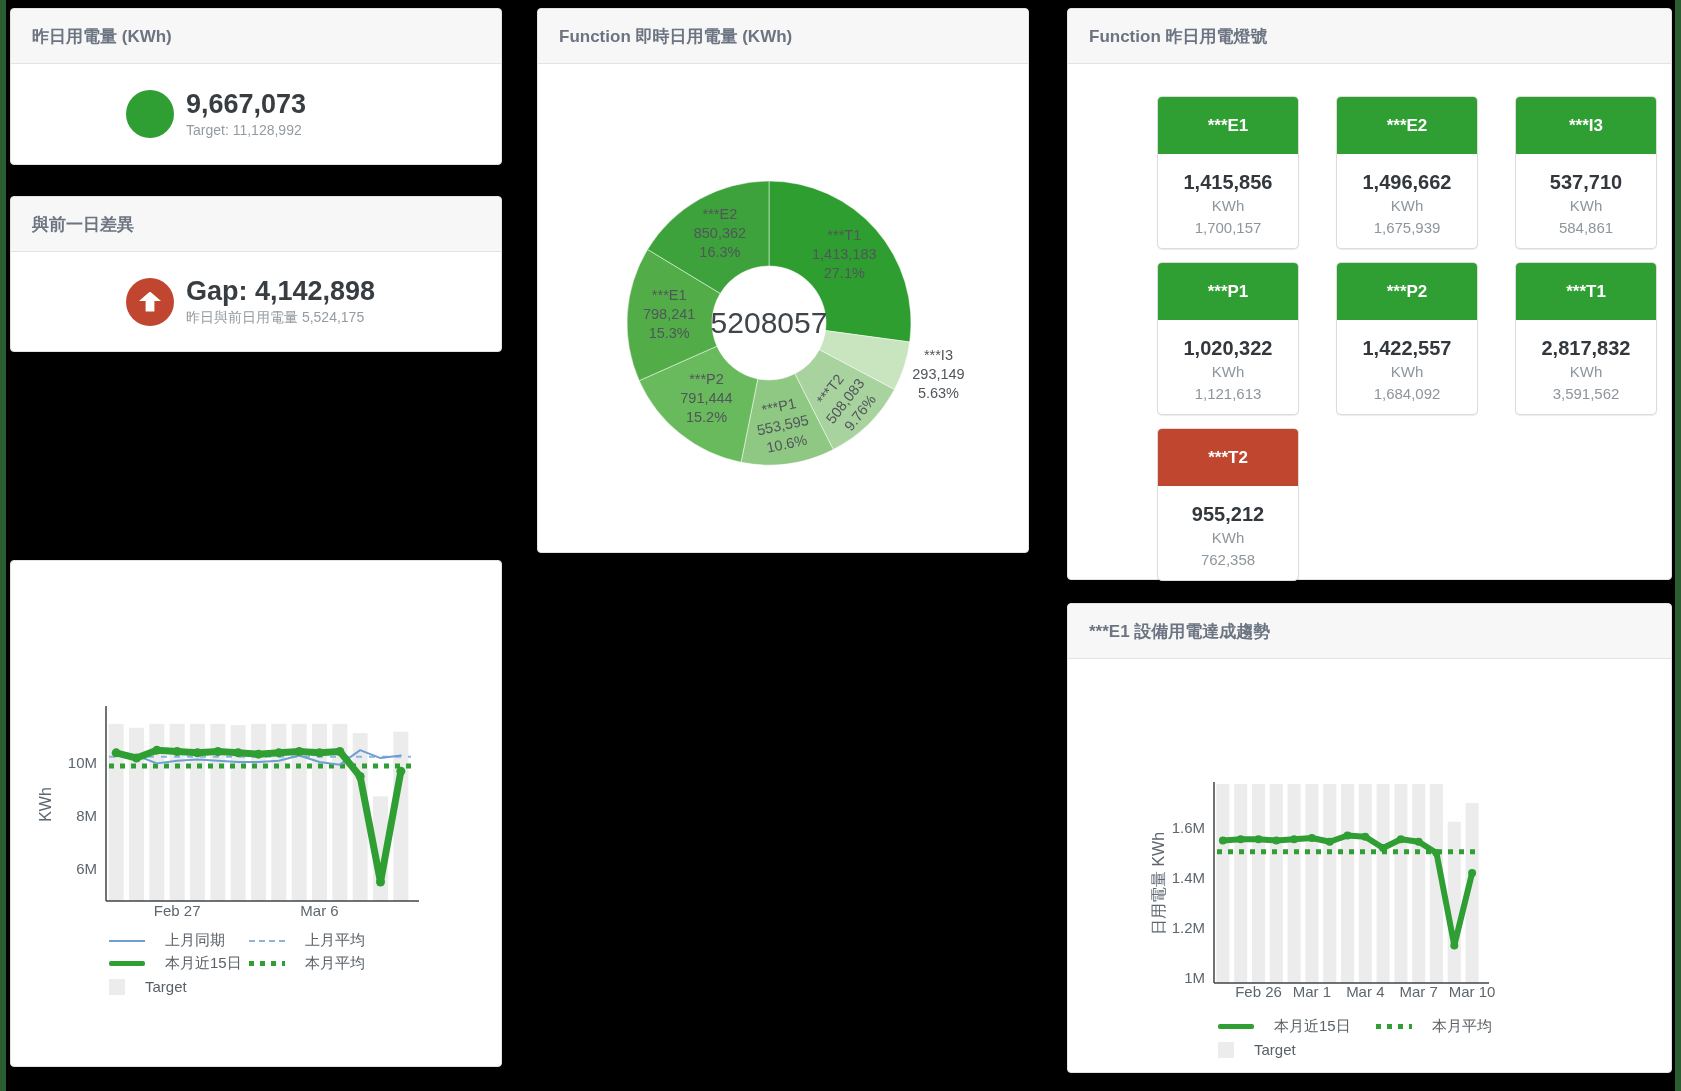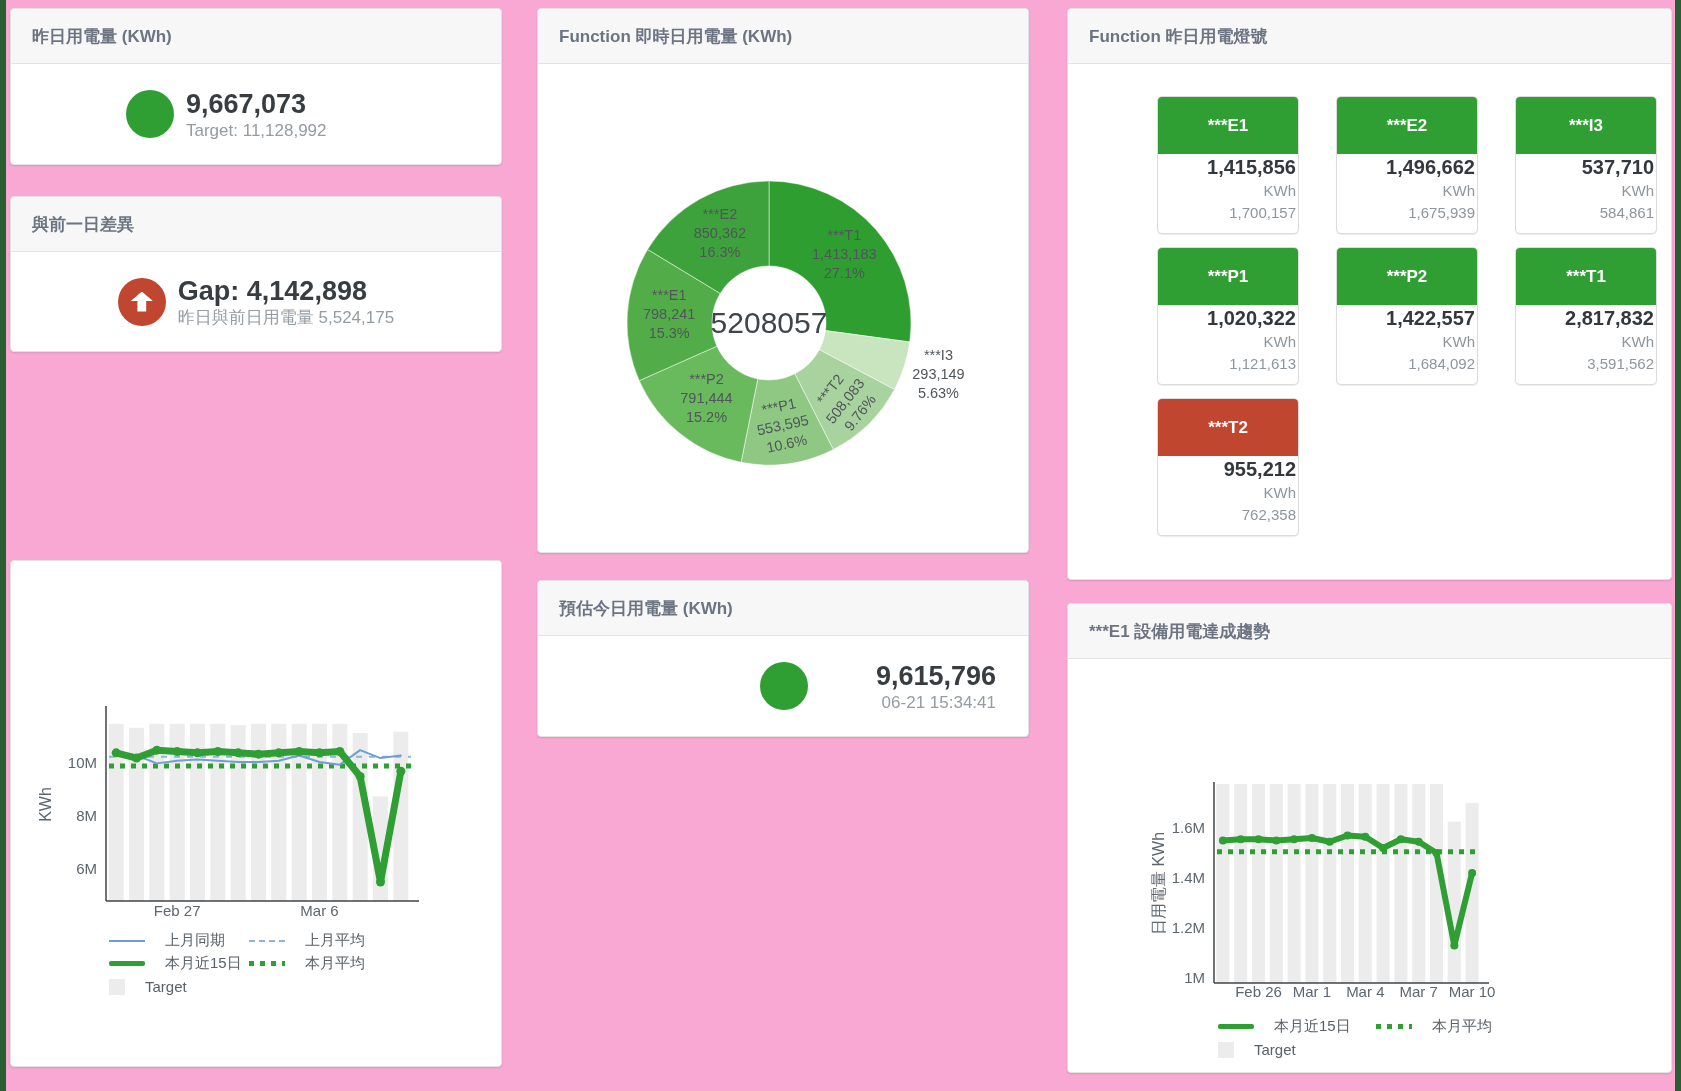--- a/index.html
+++ b/index.html
@@ -1,17 +1,17 @@
 <!DOCTYPE html>
 <html><head>
 <meta charset="utf-8">
 <style>
   html,body{margin:0;padding:0;}
   body{font-family:"Liberation Sans","DejaVu Sans",sans-serif;background:#ebebec;}
-  .page{position:relative;width:1681px;height:1091px;background:#f9a8d4;overflow:hidden;}
+  .page{position:relative;width:1681px;height:1091px;background:#000000;overflow:hidden;}
   .edge-strip{position:absolute;top:0;bottom:0;width:6px;background:#2b5d33;}
   .edge-strip.left{left:0;}
   .edge-strip.right{right:0;}
   .card{position:absolute;background:#fff;border:1px solid #e2e2e3;border-radius:4px;
         box-shadow:0 1px 2px rgba(0,0,0,.12);box-sizing:border-box;}
   .card-header{height:55px;background:#f7f7f8;border-bottom:1px solid #e3e3e4;
         border-radius:4px 4px 0 0;display:flex;align-items:center;padding:0 21px;
         font-weight:bold;font-size:17px;color:#6b7480;box-sizing:border-box;}
   .card-body{position:relative;height:calc(100% - 55px);}
   
@@ -20,35 +20,35 @@
   #c-month{left:10px;top:378px;width:492px;height:156px;}
   #c-compare{left:10px;top:560px;width:492px;height:507px;}
   #c-donut{left:537px;top:8px;width:492px;height:545px;}
   #c-estimate{left:537px;top:580px;width:492px;height:157px;}
   #c-lights{left:1067px;top:8px;width:605px;height:572px;}
   #c-trend{left:1067px;top:603px;width:605px;height:470px;}
   
   .stat{display:flex;align-items:center;justify-content:center;gap:12px;}
   .stat-text{min-width:200px;}
   .stat-value{font-size:27px;font-weight:bold;color:#383d42;line-height:32px;}
-  .stat-sub{font-size:17px;color:#949ba1;line-height:21px;margin-top:0;}
+  .stat-sub{font-size:14px;color:#949ba1;line-height:21px;margin-top:0;}
   #c-estimate .stat{justify-content:flex-end;padding-right:32px;gap:18px;}
   #c-estimate .stat-text{min-width:170px;text-align:right;}
   .ind{position:relative;width:48px;height:48px;border-radius:50%;flex:0 0 48px;}
   .ind .arrow{position:absolute;left:13px;top:14px;width:22px;height:20px;background:#fff;
       clip-path:polygon(50% 0%,100% 48%,70% 48%,70% 100%,30% 100%,30% 48%,0% 48%);}
   .ind .arrow.down{transform:rotate(180deg);}
   
   .tiles{display:grid;grid-template-columns:repeat(3,140px);column-gap:39px;row-gap:13px;
       padding:32px 0 0 89px;}
   .tile{width:140px;border:1px solid #dcdcdc;border-radius:5px;background:#fff;
       box-shadow:0 1px 1px rgba(0,0,0,.08);overflow:hidden;}
   .tile-head{height:57px;line-height:57px;text-align:center;color:#fff;font-weight:bold;
       font-size:17px;}
-  .tile-body{text-align:right;padding:0 2px 9px 2px;}
+  .tile-body{text-align:center;padding:15px 2px 9px 2px;}
   .tile-value{font-size:20px;font-weight:bold;color:#33383d;line-height:26px;}
   .tile-unit,.tile-target{font-size:15px;color:#8e969c;line-height:22px;}
   
   .chart-mount{position:relative;width:100%;height:100%;}
   .legend{position:absolute;display:grid;}
   .legend-compare15{left:98px;top:368px;grid-template-columns:140px 140px;}
   .legend-e1trend{left:150px;top:356px;grid-template-columns:158px 130px;}
   .legend-item{display:flex;align-items:center;height:23px;font-size:15px;color:#5a6167;
       white-space:nowrap;gap:10px;}
   .sw{display:inline-block;margin-right:10px;flex:0 0 auto;}
@@ -184,32 +184,20 @@
             <text x="168.49104758339467" y="320.05530646777686" text-anchor="middle" font-size="14.5" fill="#50565a"><tspan x="168.49104758339467" dy="0">***P2</tspan><tspan x="168.49104758339467" dy="19">791,444</tspan><tspan x="168.49104758339467" dy="19">15.2%</tspan></text>
             <path d="M 101.23372427966356 316.66033025983825 A 142 142 0 0 1 109.56377973759597 185.39806790320722 L 182.25447496509133 229.45556246818882 A 57 57 0 0 0 178.9107203094424 282.14534383669564 Z" fill="#52ad48" stroke="#ffffff" stroke-width="0.5"></path>
             <text x="131.20075975306338" y="235.66662442814052" text-anchor="middle" font-size="14.5" fill="#50565a"><tspan x="131.20075975306338" dy="0">***E1</tspan><tspan x="131.20075975306338" dy="19">798,241</tspan><tspan x="131.20075975306338" dy="19">15.3%</tspan></text>
             <path d="M 109.56377973759597 185.39806790320722 A 142 142 0 0 1 230.99999999999997 117 L 231 202 A 57 57 0 0 0 182.25447496509133 229.45556246818882 Z" fill="#3ea23c" stroke="#ffffff" stroke-width="0.5"></path>
             <text x="181.924724426162" y="154.8701123187235" text-anchor="middle" font-size="14.5" fill="#50565a"><tspan x="181.924724426162" dy="0">***E2</tspan><tspan x="181.924724426162" dy="19">850,362</tspan><tspan x="181.924724426162" dy="19">16.3%</tspan></text>
             <text x="231" y="269" text-anchor="middle" font-size="30" fill="#3f454a">5208057</text>
           </svg></div>
     </div>
   </section>
 
-  <section class="card" id="c-estimate">
-    <div class="card-header">
-      <span>預估今日用電量 (KWh)</span>
-    </div>
-    <div class="card-body stat">
-      <span class="ind" style="background: rgb(47, 158, 51);"></span>
-      <div class="stat-text">
-        <div class="stat-value">9,615,796</div>
-        <div class="stat-sub">06-21 15:34:41</div>
-      </div>
-    </div>
-  </section>
 
   <section class="card" id="c-lights">
     <div class="card-header">
       <span>Function 昨日用電燈號</span>
     </div>
     <div class="card-body">
       <div class="tiles">
           <div class="tile">
             <div class="tile-head" style="background: rgb(47, 158, 51);">***E1</div>
             <div class="tile-body">

